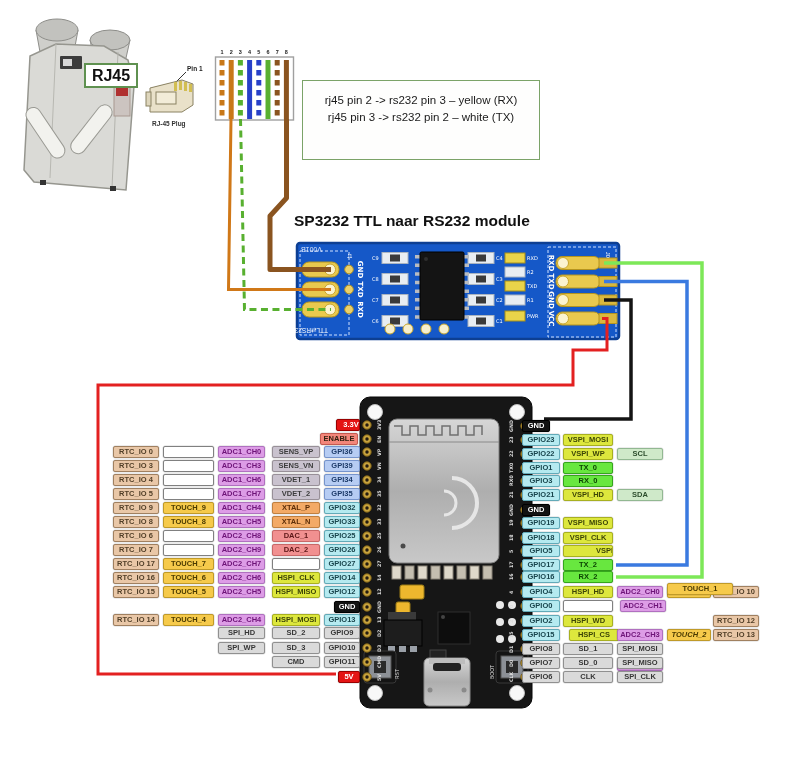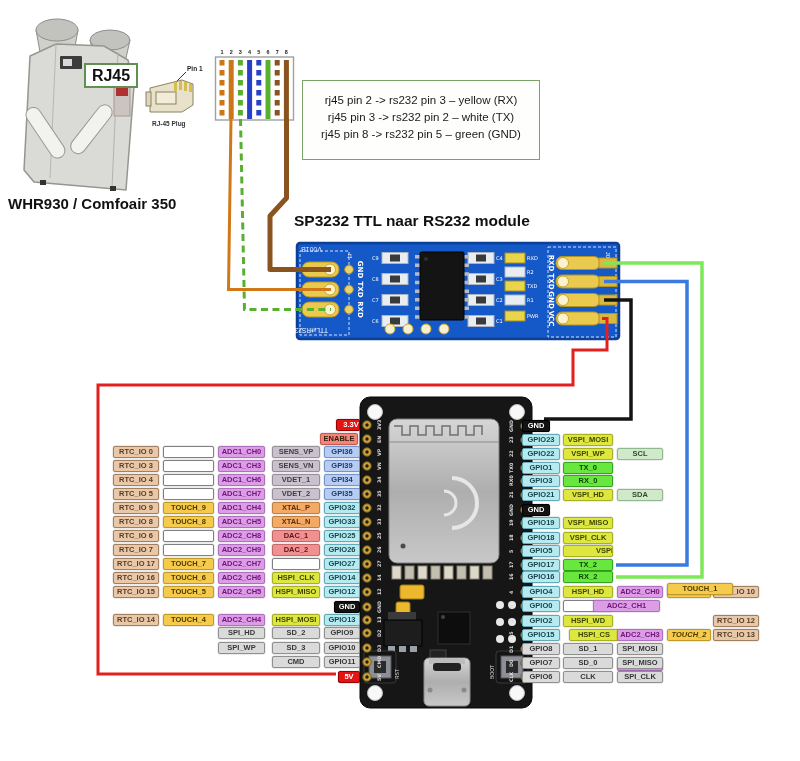--- a/index.html
+++ b/index.html
@@ -504,21 +504,21 @@
       <div class="bdg bdg-ser" style="left: 563px; top: 559px; width: 50px;">TX_2</div>
       <div class="bdg bdg-gpioc" style="left: 522px; top: 571px; width: 38px;">GPIO16</div>
       <div class="bdg bdg-ser" style="left: 563px; top: 571px; width: 50px;">RX_2</div>
       <div class="bdg bdg-gpioc" style="left: 522px; top: 586px; width: 38px;">GPIO4</div>
       <div class="bdg bdg-spiy" style="left: 563px; top: 586px; width: 50px;">HSPI_HD</div>
       <div class="bdg bdg-adc" style="left: 617px; top: 586px; width: 46px;">ADC2_CH0</div>
       <div class="bdg bdg-touch" style="left: 667px; top: 586px; width: 44px;">TOUCH_0</div>
       <div class="bdg bdg-rtc" style="left: 713px; top: 586px; width: 46px;">RTC_IO 10</div>
       <div class="bdg bdg-gpioc" style="left: 522px; top: 600px; width: 38px;">GPIO0</div>
       <div class="bdg bdg-blank" style="left: 563px; top: 600px; width: 50px;"></div>
-      <div class="bdg bdg-adc" style="left: 593px; top: 600px; width: 67px;">ADC2_CH1</div>
+      <div class="bdg bdg-adc" style="left: 620px; top: 600px; width: 46px;">ADC2_CH1</div>
       <div class="bdg bdg-gpioc" style="left: 522px; top: 615px; width: 38px;">GPIO2</div>
       <div class="bdg bdg-spiy" style="left: 563px; top: 615px; width: 50px;">HSPI_WD</div>
       <div class="bdg bdg-adc" style="left: 617px; top: 615px; width: 46px; margin-top: 44px;">ADC2_CH2</div>
       <div class="bdg bdg-touch" style="left: 667px; top: 583px; width: 66px;">TOUCH_1</div>
       <div class="bdg bdg-rtc" style="left: 713px; top: 615px; width: 46px;">RTC_IO 12</div>
       <div class="bdg bdg-gpioc" style="left: 522px; top: 629px; width: 38px;">GPIO15</div>
       <div class="bdg bdg-spiy" style="left: 563px; top: 629px; width: 50px; margin-left: 6px;">HSPI_CS</div>
       <div class="bdg bdg-adc" style="left: 617px; top: 629px; width: 46px;">ADC2_CH3</div>
       <div class="bdg bdg-touch" style="left: 667px; top: 629px; width: 44px; font-style: italic;">TOUCH_2</div>
       <div class="bdg bdg-rtc" style="left: 713px; top: 629px; width: 46px;">RTC_IO 13</div>
@@ -531,19 +531,17 @@
       <div class="bdg bdg-gray" style="left: 522px; top: 671px; width: 38px;">GPIO6</div>
       <div class="bdg bdg-gray" style="left: 563px; top: 671px; width: 50px;">CLK</div>
       <div class="bdg bdg-gray" style="left: 617px; top: 671px; width: 46px;">SPI_CLK</div>
     </div>
 
   <div id="rj45box"><span>RJ45</span></div>
 
   <div id="infobox">
     <div>rj45 pin 2 -&gt; rs232 pin 3 – yellow (RX)</div>
     <div>rj45 pin 3 -&gt; rs232 pin 2 – white (TX)</div>
-    <div>rj45 pin 8 -&gt; rs232 pin 5 – green (GND)</div>
   </div>
 
-  <div class="cap" style="left:8px;top:195px;font-size:15px;">WHR930 / Comfoair 350</div>
   <div class="cap" style="left:294px;top:212px;font-size:15.5px;">SP3232 TTL naar RS232 module</div>
 
 </div>
 
 </body></html>

